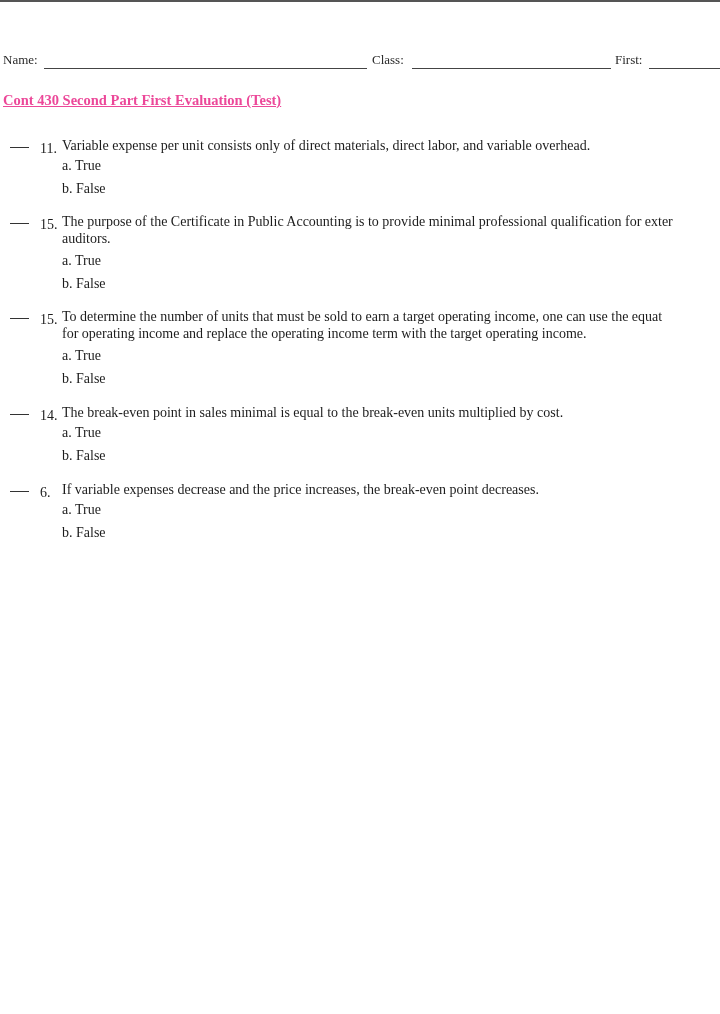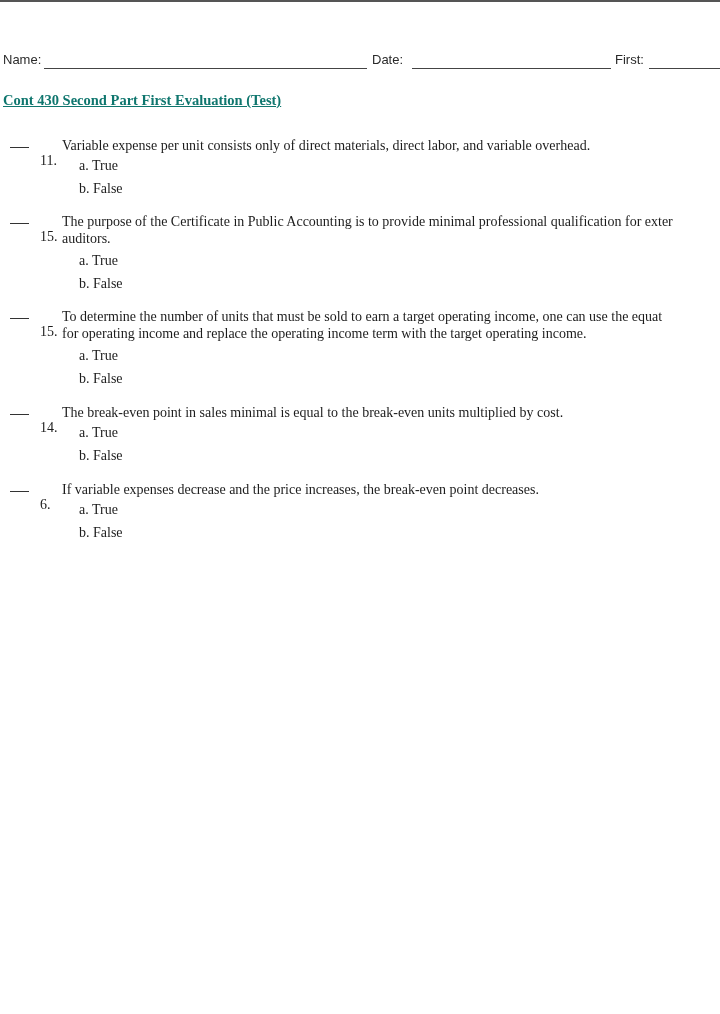--- a/index.html
+++ b/index.html
@@ -6,42 +6,42 @@
   body {
     width: 720px; height: 1014px; overflow: hidden;
     background: #ffffff; position: relative;
     color: #1c1c1c;
   }
   .top-border { position: absolute; left: 0; top: 0; width: 720px; height: 2px; background: #555; }
   .header-row {
     position: absolute; top: 52px; left: 0; width: 740px; height: 18px;
     font-family: "Liberation Sans", sans-serif; font-size: 13px; color: #2a2a2a;
   }
-  .hdr-label { position: absolute; top: 0; }
+  .hdr-label { position: absolute; top: 0; font-family: Liberation Serif, serif; }
   .hdr-line { position: absolute; top: 15px; height: 1px; border-bottom: 1.3px solid #444; }
   .title {
     position: absolute; left: 3px; top: 92px;
     font-family: "Liberation Serif", serif; font-weight: bold; font-size: 14.5px;
-    text-decoration: underline; color: #0f766e; white-space: nowrap;
+    text-decoration: underline; color: #ec4899; white-space: nowrap;
   }
   .question { position: absolute; left: 0; width: 740px; font-family: "Liberation Serif", serif; font-size: 14px; color: #1c1c1c; }
   .answer-blank { position: absolute; left: 10px; top: 10px; width: 19px; border-bottom: 1.4px solid #333; }
-  .q-num { position: absolute; left: 40px; top: 16px; white-space: nowrap; }
+  .q-num { position: absolute; left: 40px; top: 4px; white-space: nowrap; }
   .q-text { position: absolute; left: 62px; top: 0; width: 700px; line-height: 17px; white-space: nowrap; }
-  .option { position: absolute; left: 79px; white-space: nowrap; }
+  .option { position: absolute; left: 62px; white-space: nowrap; }
 </style>
 </head>
 <body>
 
 <div class="top-border"></div>
 
 <div class="header-row">
   <span class="hdr-label" style="left:3px">Name:</span>
   <span class="hdr-line" style="left:44px; width:323px"></span>
-  <span class="hdr-label" style="left:372px">Date:</span>
+  <span class="hdr-label" style="left:372px">Class:</span>
   <span class="hdr-line" style="left:412px; width:199px"></span>
   <span class="hdr-label" style="left:615px">First:</span>
   <span class="hdr-line" style="left:649px; width:80px"></span>
 </div>
 
 <div class="title">Cont 430 Second Part First Evaluation (Test)</div>
 
 <div class="question" style="top:137px">
   <span class="answer-blank"></span>
   <span class="q-num">11.</span>

